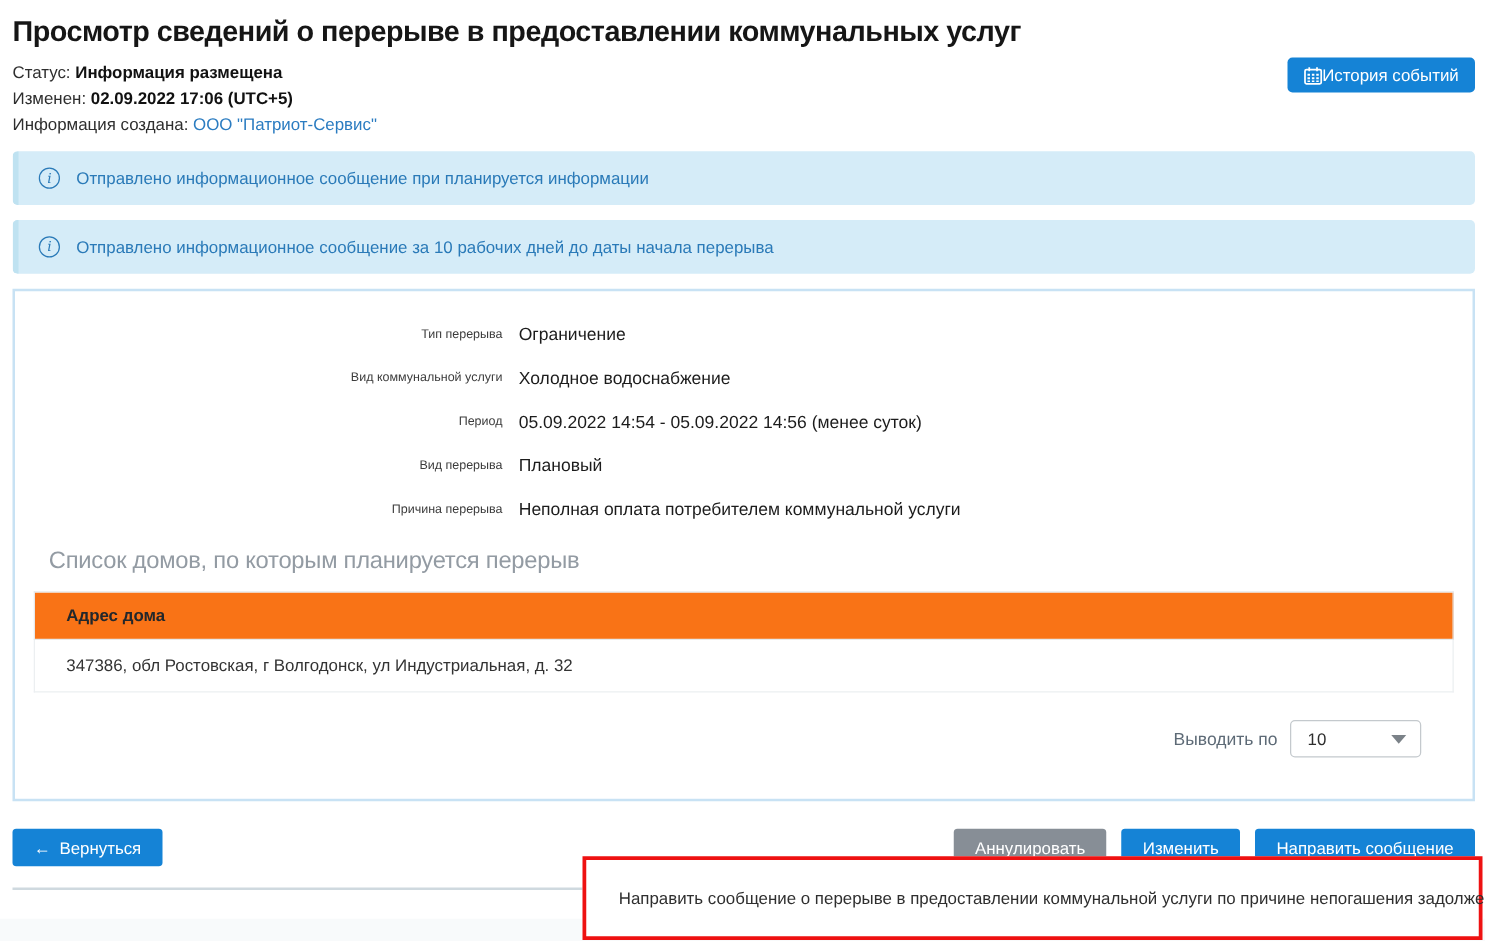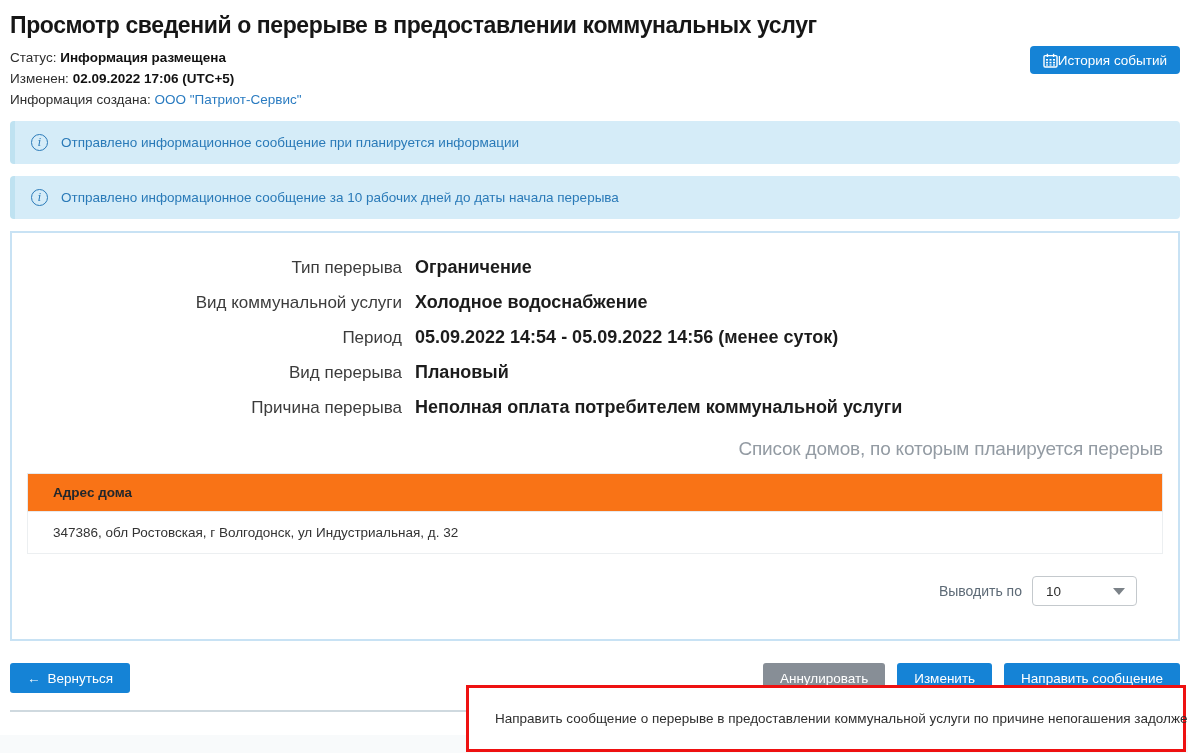--- a/index.html
+++ b/index.html
@@ -49,26 +49,26 @@
     justify-content:center;flex:0 0 auto;font-family:"DejaVu Serif",serif;font-style:italic;
   }
   .banners{margin-top:14px;}
 
   
   .panel{
     border:2px solid var(--panel_border);background:#fff;
     height:410px;margin-top:9px;padding:24px 15px 0 15px;position:relative;
   }
   .field-row{display:flex;margin-bottom:14px;line-height:21px;}
-  .field-label{width:375px;text-align:right;font-size:17px;color:#3c3c3c;flex:0 0 auto;}
-  .field-value{margin-left:13px;font-size:18px;font-weight:700;color:#1c1c1c;}
+  .field-label{width:375px;text-align:right;font-size:10px;color:#3c3c3c;flex:0 0 auto;}
+  .field-value{margin-left:13px;font-size:14px;font-weight:400;color:#1c1c1c;}
 
   .section-title{
     font-size:19px;color:var(--section_gray);font-weight:400;
-    margin:20px 0 13px 12px;letter-spacing:-0.2px;text-align:right;
+    margin:20px 0 13px 12px;letter-spacing:-0.2px;
   }
   .houses-table{width:100%;border-collapse:collapse;}
   .houses-table th{
     background:#f97316;text-align:left;font-size:13.5px;color:#23272b;
     padding:11px 10px 11px 25px;border:1px solid #e6e9ec;font-weight:700;
   }
   .houses-table td{
     background:#fff;font-size:13.5px;color:#333;
     padding:13px 10px 13px 25px;border:1px solid #eceff1;border-top:none;
   }

